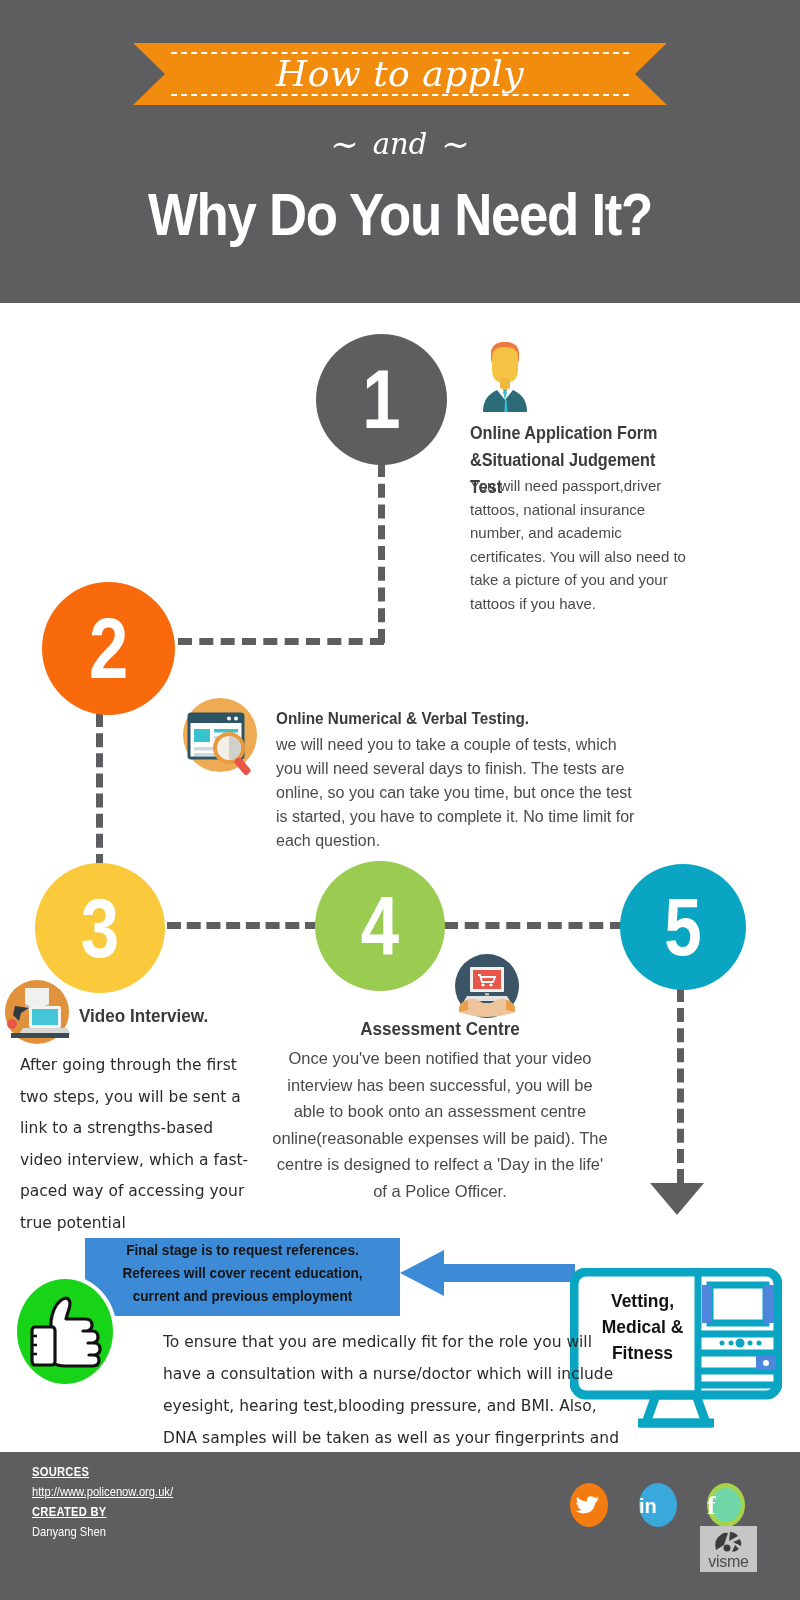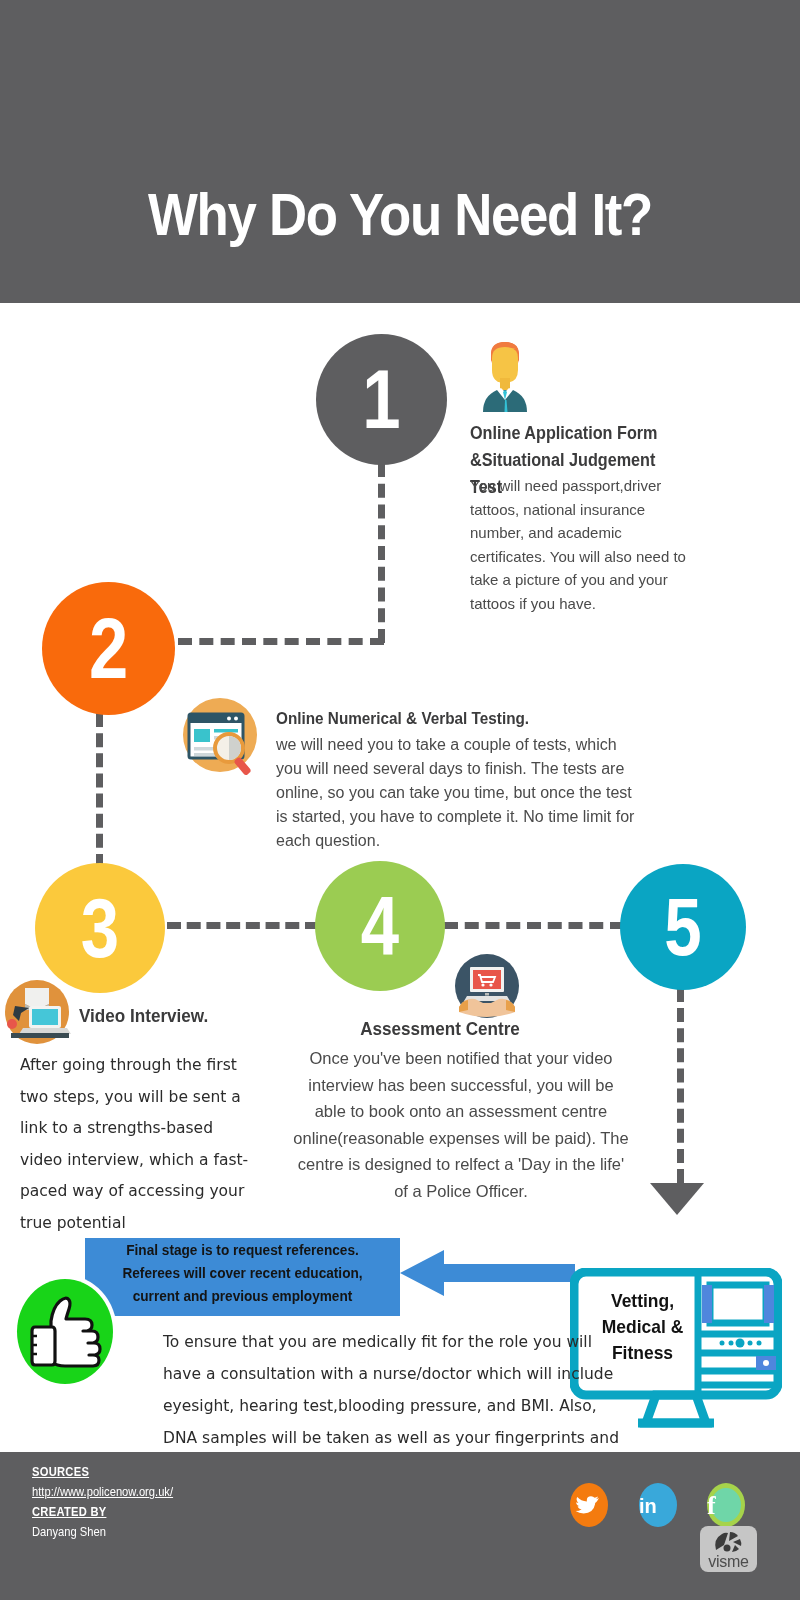--- a/index.html
+++ b/index.html
@@ -177,21 +177,21 @@
   }
 
   #s4-title {
     position: absolute; left: 280px; top: 1016px; width: 320px;
     font-size: 19px; line-height: 26px; text-align: center;
     transform: scaleX(0.9);
     transform-origin: center center;
   }
   #s4-body {
     position: absolute; left: 272px; top: 1045px; width: 336px;
-    font-size: 16.5px; line-height: 26.5px; text-align: center; margin-left: 21px;
+    font-size: 16.5px; line-height: 26.5px; text-align: center;
   }
 
   
   .callout {
     position: absolute;
     left: 85px; top: 1238px;
     width: 315px; height: 78px;
     background: #3d8bd6;
   }
   .callout-text {
@@ -283,40 +283,49 @@
     width: 30px; height: 34px;
     border-radius: 50%;
     background: #6fd6a8;
   }
 
   .visme {
     position: absolute;
     left: 700px; top: 1526px;
     width: 57px; height: 46px;
     background: #c6c6c6;
-    border-radius: 8px;
+    border-radius: 0;
   }
   .visme-word {
     position: absolute;
     left: 0; bottom: 1px;
     width: 57px;
     text-align: center;
     font-family: "Liberation Sans", sans-serif;
     font-size: 16px;
     color: #4d4d4d;
     letter-spacing: -0.3px;
   }
 </style>
 </head>
 <body>
 
 <div class="page">
 
   <div class="header">
-
+    <div class="ribbon">
+      <div class="ribbon-body"></div>
+      <div class="ribbon-dash top"></div>
+      <div class="ribbon-dash bottom"></div>
+      <div class="ribbon-text">How to apply</div>
+    </div>
+
+    <div class="and-row">
+      <span class="swirl">∼</span><span>and</span><span class="swirl">∼</span>
+    </div>
 
     <div class="main-title">Why Do You Need It?</div>
   </div>
 
   <div class="conn conn-v" id="conn1v"></div>
   <div class="conn conn-h" id="conn1h"></div>
   <div class="conn conn-v" id="conn2v"></div>
   <div class="conn conn-h" id="conn3h"></div>
   <div class="conn conn-h" id="conn4h"></div>
   <div class="conn conn-v" id="conn5v"></div>

